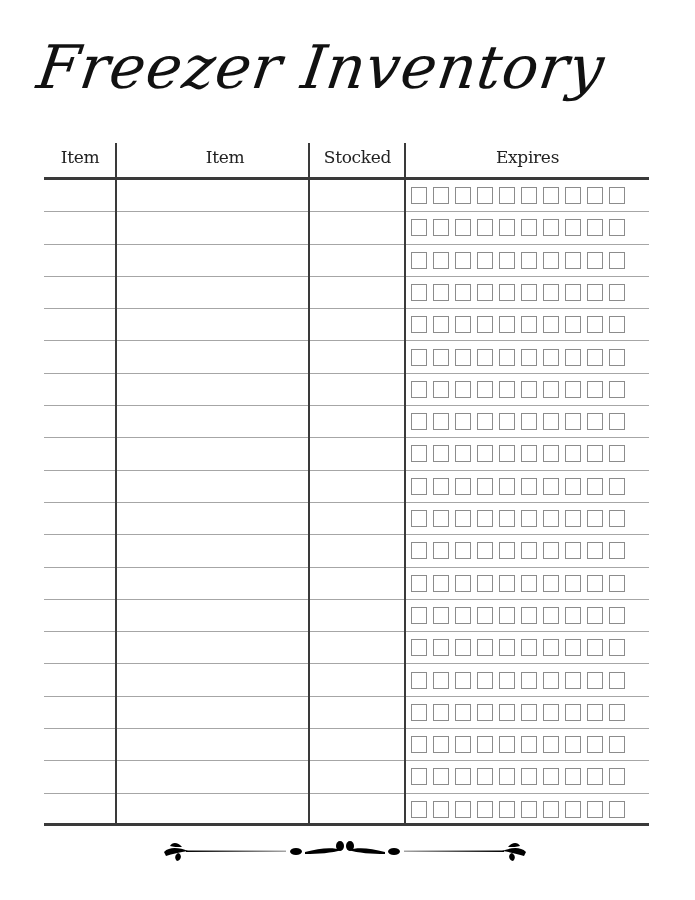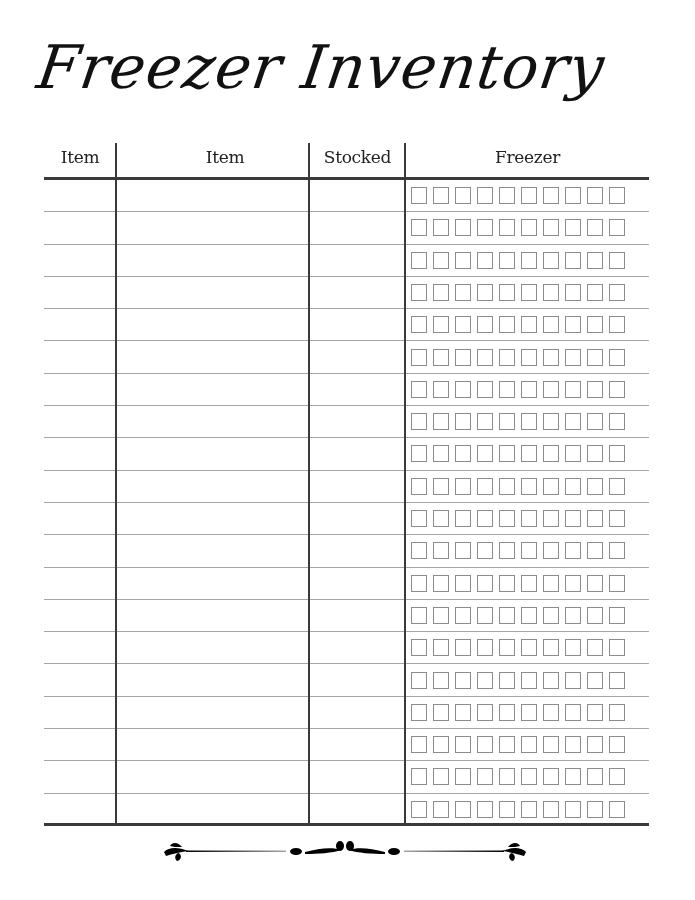--- a/index.html
+++ b/index.html
@@ -31,21 +31,21 @@
 </head>
 <body>
 
 <div class="title">Freezer Inventory</div>
 
 <div class="sheet">
   <div class="head">
     <span style="left:0;width:72px;">Item</span>
     <span style="left:85px;width:192px;">Item</span>
     <span style="left:266px;width:95px;">Stocked</span>
-    <span style="left:362px;width:243px;">Freezer</span>
+    <span style="left:362px;width:243px;">Expires</span>
   </div>
   <div class="hline-top"></div>
   <div id="rows">
       <div class="row" style="top: 37px;">
         <div style="position: absolute; top: 0px; height: 100%; left: 0px; width: 71px;"></div>
         <div style="position: absolute; top: 0px; height: 100%; left: 73px; width: 191px;"></div>
         <div style="position: absolute; top: 0px; height: 100%; left: 266px; width: 94px;"></div>
         <div class="boxes">
           <div class="box"></div>
           <div class="box"></div>

